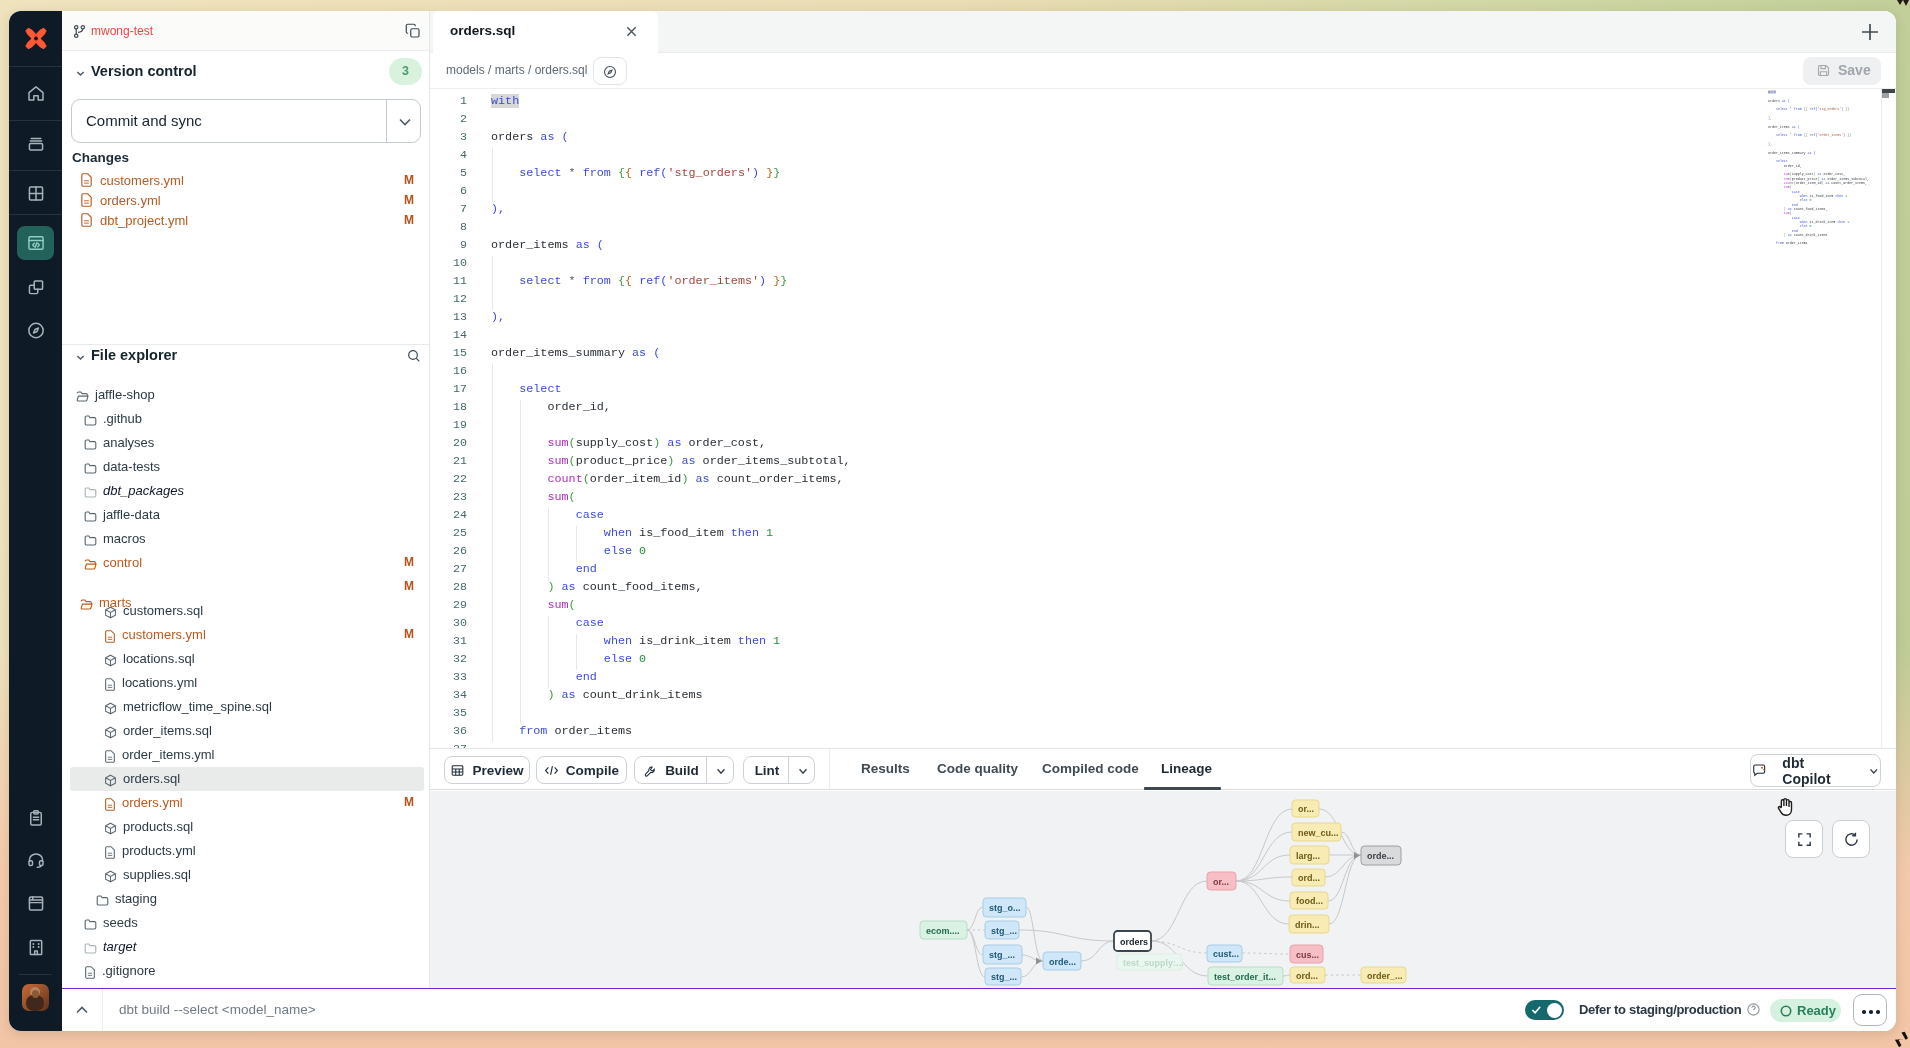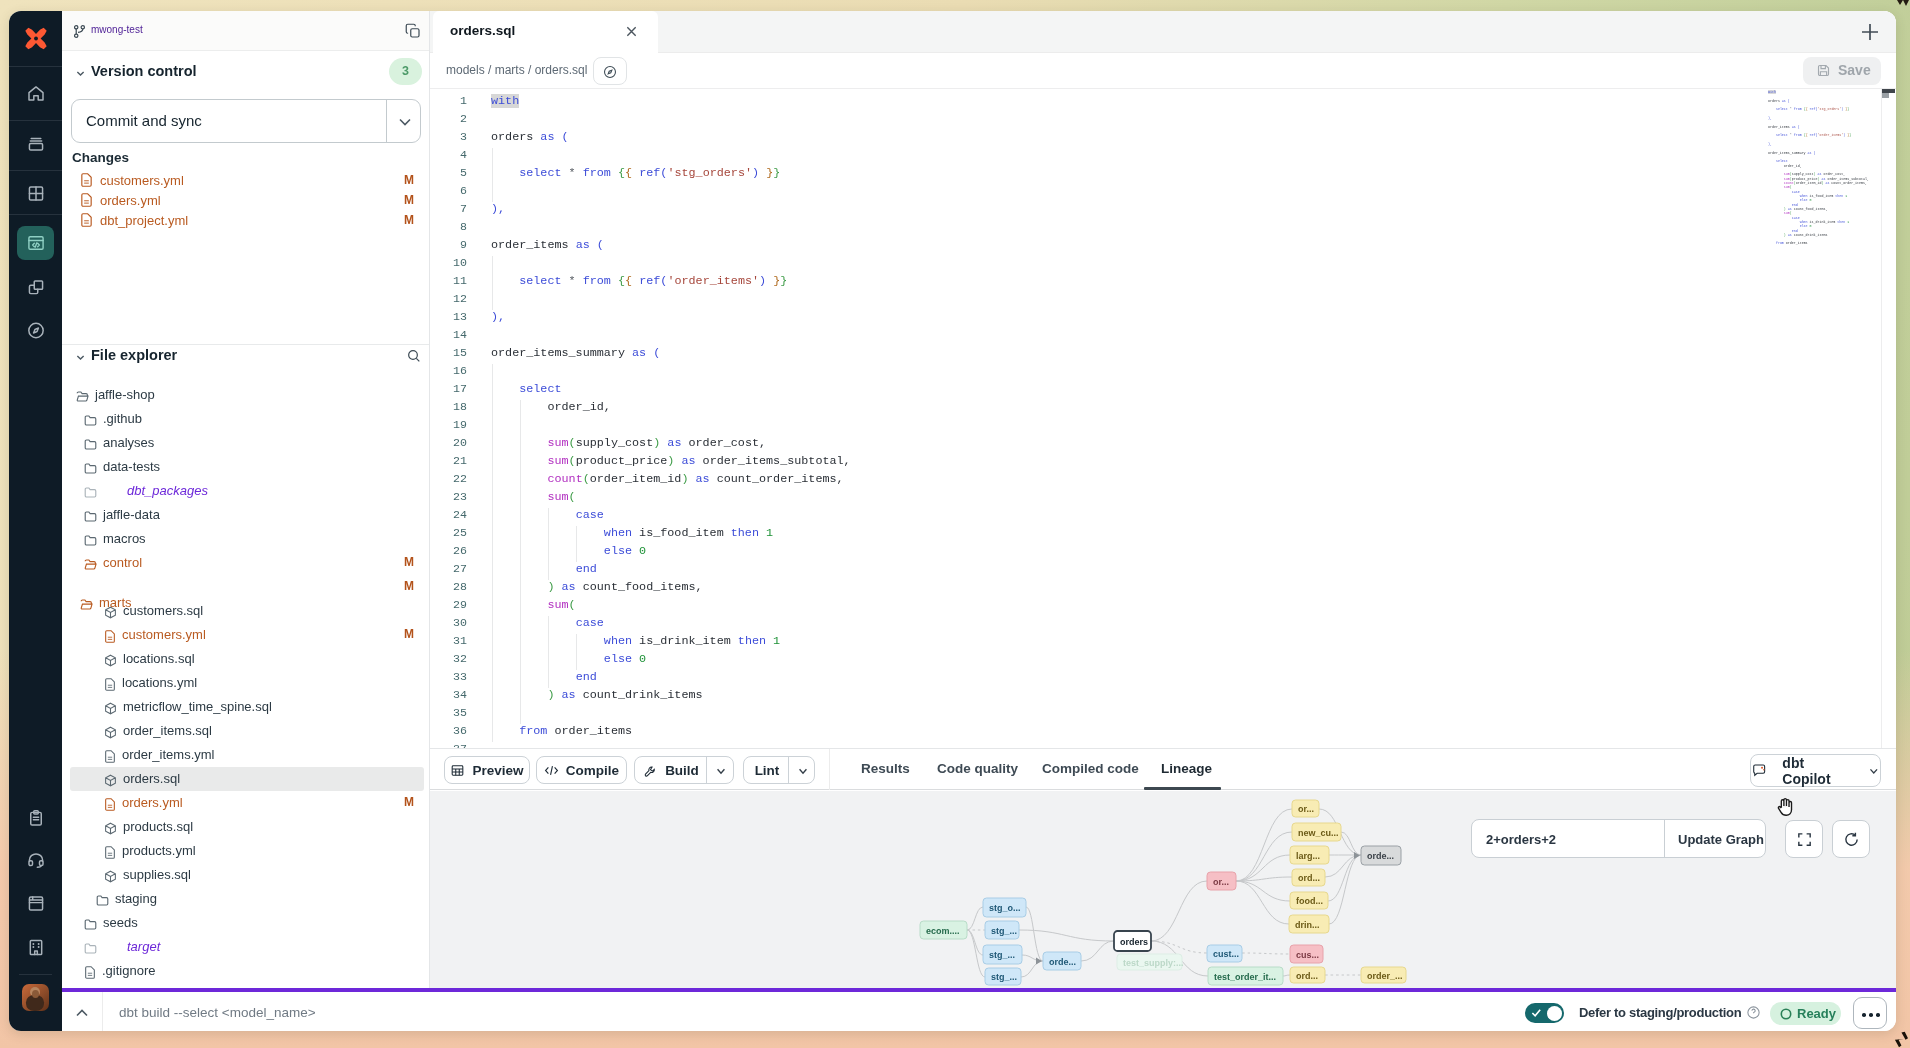--- a/index.html
+++ b/index.html
@@ -13,26 +13,26 @@
 #win{position:absolute;left:9px;top:11px;width:1887px;height:1020px;background:#fff;border-radius:12px;
  box-shadow:0 3px 12px rgba(70,60,40,.16);overflow:hidden;}
 
 #side{position:absolute;left:0;top:0;width:53px;height:1020px;background:#0e1b26;}
 #side .sep{position:absolute;left:0;width:53px;height:1px;background:#26323d;}
 #side svg{position:absolute;left:50%;transform:translateX(-50%);}
 .actsq{position:absolute;left:8px;width:37px;height:34px;background:#23615b;border-radius:8px;}
 
 #lp{position:absolute;left:53px;top:0;width:368px;bottom:43px;background:#fff;border-right:1px solid #e4e6e8;}
 #lp .hd{position:absolute;left:0;top:0;width:100%;height:40px;background:#fbfbfa;border-bottom:1px solid #eceded;}
-.s1{font-size:10px;color:#4c1d95;}
+.s1{font-size:12px;color:#ef4444;}
 .secthead{font-weight:bold;font-size:14.5px;color:#16242e;}
 .orange{color:#b95a20;}
 .treerow{position:absolute;height:20px;line-height:20px;font-size:13px;color:#2c3a44;white-space:nowrap;}
 .treerow svg{vertical-align:-2px;margin-right:6px;}
-.it{color:#6d28d9;font-style:italic;margin-left:24px;}
+.it{color:#0f172a;font-style:italic;}
 .mflag{position:absolute;font-weight:bold;font-size:12px;color:#b3521a;}
 
 #ed{position:absolute;left:421px;top:0;right:0;bottom:43px;background:#fff;}
 #tabbar{position:absolute;left:0;top:0;right:0;height:42px;background:#f4f5f5;border-bottom:1px solid #ececec;}
 #atab{position:absolute;left:3px;top:0;width:225px;height:43px;background:#fff;border-radius:6px 6px 0 0;}
 #crumbs{position:absolute;left:0;top:42px;right:0;height:35px;background:#fff;}
 #codewrap{position:absolute;left:0;top:77px;right:0;height:660px;background:#fff;overflow:hidden;border-top:1px solid #ededee;}
 pre{font-family:"Liberation Mono",monospace;}
 #lnums{position:absolute;left:0;top:3px;width:37px;text-align:right;font-size:11.6px;line-height:18px;color:#45696c;}
 #code{position:absolute;left:61px;top:3px;font-size:11.75px;line-height:18px;color:#2a2f36;}
@@ -48,21 +48,21 @@
 #mmap{position:absolute;left:1338px;top:79px;font-size:3.3px;line-height:4.33px;color:#2a2f36;opacity:.95;}
 
 #tbar{position:absolute;left:0;top:737px;right:0;height:42px;background:#fff;border-top:1px solid #e4e6e8;border-bottom:1px solid #dadcde;}
 .btn{position:absolute;top:8px;height:28px;border:1px solid #ccd2d7;border-radius:8px;background:#fff;
  font-size:13.5px;font-weight:bold;color:#1e2b36;display:flex;align-items:center;justify-content:center;gap:7px;}
 .ttab{position:absolute;top:0;height:41px;line-height:41px;font-size:13.5px;font-weight:bold;color:#3e4a54;}
 
 #lin{position:absolute;left:0;top:780px;right:0;bottom:0;background:#f1f2f3;}
 .lbtn{position:absolute;background:#fff;border:1px solid #c9cfd4;border-radius:8px;}
 
-#sbar{position:absolute;left:53px;right:0;bottom:0;height:43px;background:#fff;border-top:4px solid #6d28d9;}
+#sbar{position:absolute;left:53px;right:0;bottom:0;height:43px;background:#fff;border-top:1px solid #6d28d9;}
 </style></head><body>
 <div id="win">
     <div id="side">
       <div class="sep" style="top:55px"></div>
       <div class="sep" style="top:109px"></div>
       <div class="sep" style="top:159px"></div>
       <div class="sep" style="top:203px"></div>
       <svg style="top:14px" width="27" height="27" viewBox="0 0 24 24">
 <path d="M2.5 5.2 L5.2 2.5 L8.5 4.3 L12 7.9 L15.5 4.3 L18.8 2.5 L21.5 5.2 L19.7 8.5 L16.1 12 L19.7 15.5 L21.5 18.8 L18.8 21.5 L15.5 19.7 L12 16.1 L8.5 19.7 L5.2 21.5 L2.5 18.8 L4.3 15.5 L7.9 12 L4.3 8.5 Z" fill="#fd5833"></path>
 <circle cx="12" cy="12" r="1.7" fill="#0e1b26"></circle>
@@ -506,25 +506,20 @@
         <text x="865" y="134.8" font-size="9" font-weight="bold" fill="#6b5a17" font-family="Liberation Sans,sans-serif">drin...</text>
         <rect x="931" y="53" width="40" height="19" rx="3.5" fill="#d8dadb" stroke="#9aa0a5" stroke-width="1"></rect>
         <text x="937" y="66.3" font-size="9" font-weight="bold" fill="#3a4148" font-family="Liberation Sans,sans-serif">orde...</text>
         <rect x="860" y="152" width="33" height="18" rx="3.5" fill="#f6bfc5" stroke="#e8a2aa" stroke-width="1"></rect>
         <text x="866" y="164.8" font-size="9" font-weight="bold" fill="#7c3a44" font-family="Liberation Sans,sans-serif">cus...</text>
         <rect x="860" y="174" width="35" height="16" rx="3.5" fill="#f8ecb4" stroke="#e7d88e" stroke-width="1"></rect>
         <text x="866" y="185.8" font-size="9" font-weight="bold" fill="#6b5a17" font-family="Liberation Sans,sans-serif">ord...</text>
         <rect x="931" y="174" width="45" height="16" rx="3.5" fill="#f8ecb4" stroke="#e7d88e" stroke-width="1"></rect>
         <text x="937" y="185.8" font-size="9" font-weight="bold" fill="#6b5a17" font-family="Liberation Sans,sans-serif">order_...</text>
       </svg>
-      <div class="lbtn" style="left:1041px;top:808px;width:295px;height:39px;">
-<div class="abs" style="left:14px;top:12px;font-size:13px;font-weight:bold;color:#2a3642;">2+orders+2</div>
-<div class="abs" style="left:192px;top:0;width:1px;height:100%;background:#c9cfd4;"></div>
-<div class="abs" style="left:206px;top:12px;font-size:13px;font-weight:bold;color:#2a3642;">Update Graph</div>
-      </div>
       <div class="lbtn" style="left:1355px;top:809px;width:38px;height:38px;">
 <svg class="abs" style="left:10px;top:10px" width="17" height="17" viewBox="0 0 24 24" fill="none" stroke="#2a3642" stroke-width="2">
           <path d="M4 9 V4 H9 M15 4 H20 V9 M20 15 V20 H15 M9 20 H4 V15"></path>
         </svg>
       </div>
       <div class="lbtn" style="left:1402px;top:809px;width:38px;height:38px;">
 <svg class="abs" style="left:10px;top:10px" width="17" height="17" viewBox="0 0 24 24" fill="none" stroke="#2a3642" stroke-width="2">
           <path d="M20 12 A8 8 0 1 1 17.5 6.2"></path>
           <path d="M17.5 2.5 V6.8 H13.2"></path>
         </svg>

